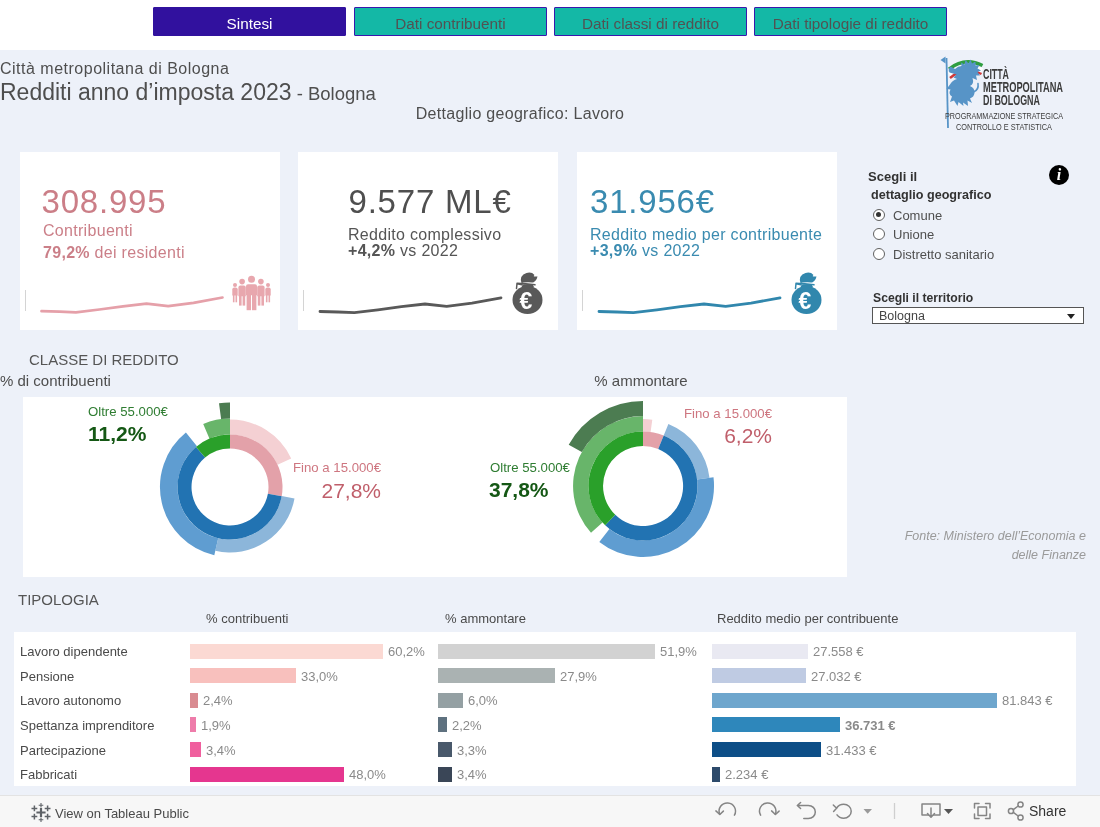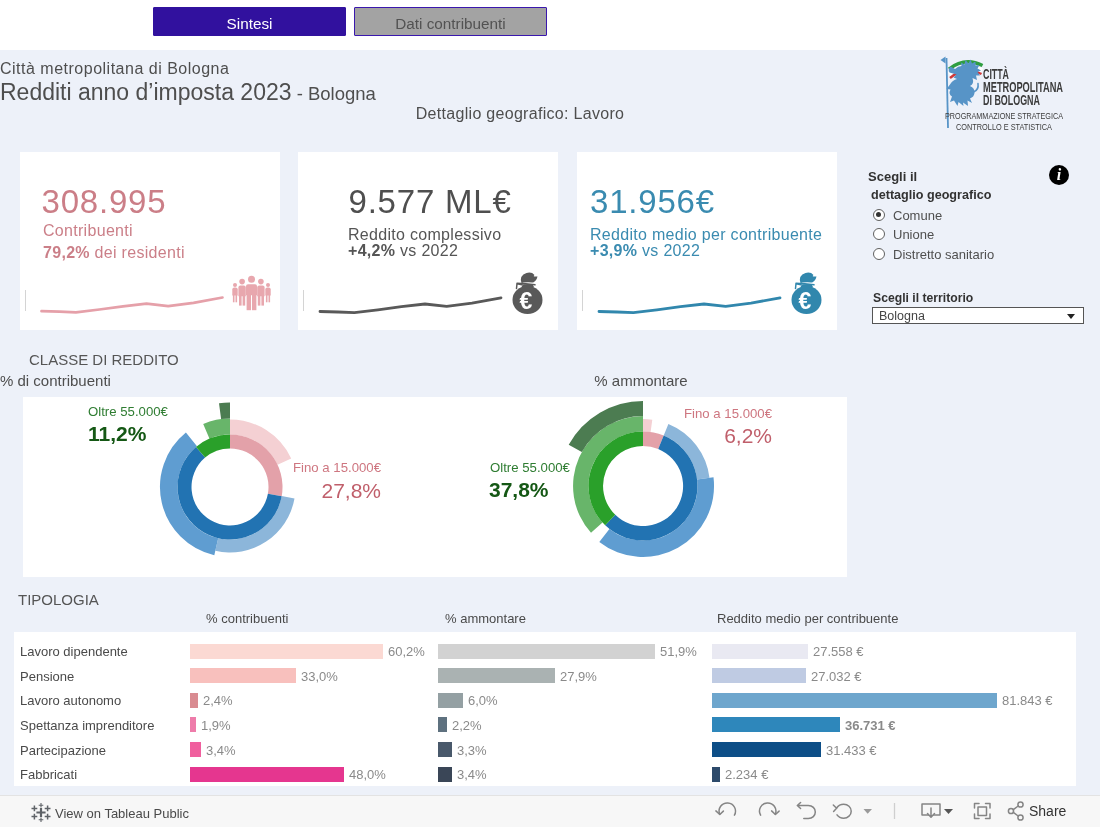--- a/index.html
+++ b/index.html
@@ -1,40 +1,42 @@
 <!DOCTYPE html>
 <html><head>
 <meta charset="utf-8">
 <style>
 * { margin:0; padding:0; box-sizing:border-box; }
 html,body { width:1100px; height:827px; background:#fff; font-family:"Liberation Sans",sans-serif; overflow:hidden; }
 #page { position:relative; width:1100px; height:827px; }
 .abs { position:absolute; }
 
-.tab { position:absolute; top:7px; height:29px; width:193px; font-size:15.3px; text-align:center; line-height:31.5px; color:#525252; background:#a3a3a3; border:1px solid #3a17ad; border-radius:1px; overflow:hidden; }
+.tab { position:absolute; top:7px; height:29px; width:193px; font-size:15.3px; text-align:center; line-height:31.5px; color:#525252; background:#14b8a6; border:1px solid #3a17ad; border-radius:1px; overflow:hidden; }
 .tab.sel { background:#31119e; color:#fff; border:1px solid #31119e; }
 
 #dash { position:absolute; top:50px; left:0; width:1100px; height:745px; background:#edf1f9; }
 .card { position:absolute; top:102px; width:260px; height:178px; background:#fff; }
 .panel { position:absolute; background:#fff; }
 .kpinum { position:absolute; top:31px; font-size:33px; letter-spacing:0.8px; white-space:nowrap; }
 .kpilab { position:absolute; font-size:16px; letter-spacing:0.3px; white-space:nowrap; }
 .axisline { position:absolute; width:1px; background:#d4d4d4; }
 
 .ctl { color:#333; }
 .radio { position:absolute; width:12px; height:12px; border:1.4px solid #606060; border-radius:50%; background:#fff; }
 .radio .dot { position:absolute; left:2.1px; top:2.1px; width:5px; height:5px; border-radius:50%; background:#333; }
 .radlab { position:absolute; font-size:13px; color:#4f4f4f; }
 </style>
 </head>
 <body>
 <div id="page">
 
   <div class="tab sel" style="left:153px;">Sintesi</div>
   <div class="tab" style="left:354px;">Dati contribuenti</div>
+  <div class="tab" style="left:554px;">Dati classi di reddito</div>
+  <div class="tab" style="left:754px;">Dati tipologie di reddito</div>
 
   <div id="dash">
 
     <div class="abs" style="left:0;top:10px;width:1040px;font-size:16px;letter-spacing:0.5px;color:#4e4e4e;">Città metropolitana di Bologna</div>
     <div class="abs" style="left:0;top:29px;width:1040px;text-align:left;color:#4e4e4e;"><span style="font-size:23px;">Redditi anno d’imposta 2023</span><span style="font-size:18.5px;"> - Bologna</span></div>
     <div class="abs" style="left:0;top:55px;width:1040px;text-align:center;font-size:16px;letter-spacing:0.3px;color:#4e4e4e;">Dettaglio geografico: Lavoro</div>
 
     <div id="logo" class="abs" style="left:940px;top:5px;width:150px;height:82px;"></div>
 
     <div class="card" style="left:20px;">
@@ -155,20 +157,21 @@
 
   <div class="abs" style="left:88px;top:403.5px;font-size:13.2px;color:#2f7d32;">Oltre 55.000€</div>
   <div class="abs" style="left:88px;top:422px;font-size:21px;font-weight:bold;color:#155815;">11,2%</div>
   <div class="abs" style="left:230px;top:459.5px;width:151px;text-align:right;font-size:13.2px;color:#ce7680;">Fino a 15.000€</div>
   <div class="abs" style="left:230px;top:479px;width:151px;text-align:right;font-size:21px;color:#c05f6b;">27,8%</div>
   <div class="abs" style="left:620px;top:405.5px;width:152px;text-align:right;font-size:13.2px;color:#ce7680;">Fino a 15.000€</div>
   <div class="abs" style="left:620px;top:424px;width:152px;text-align:right;font-size:21px;color:#c05f6b;">6,2%</div>
   <div class="abs" style="left:490px;top:459.5px;font-size:13.2px;color:#2f7d32;">Oltre 55.000€</div>
   <div class="abs" style="left:489px;top:478px;font-size:21px;font-weight:bold;color:#155815;">37,8%</div>
 
+  <div class="abs" style="left:786px;top:527px;width:300px;text-align:right;font-style:italic;font-size:12.5px;color:#9a9a9a;line-height:19px;">Fonte: Ministero dell’Economia e<br>delle Finanze</div>
 
   <div class="abs" style="left:18px;top:591px;font-size:15px;color:#555;">TIPOLOGIA</div>
   <div class="abs" style="left:206px;top:611px;font-size:13px;color:#4a4a4a;">% contribuenti</div>
   <div class="abs" style="left:445px;top:611px;font-size:13px;color:#4a4a4a;">% ammontare</div>
   <div class="abs" style="left:717px;top:611px;font-size:13px;color:#4a4a4a;">Reddito medio per contribuente</div>
   <div class="panel" style="left:14px;top:632px;width:1062px;height:154px;"></div>
   <div class="abs" style="left:20px;top:644px;font-size:13px;color:#4a4a4a;">Lavoro dipendente</div>
   <div class="abs" style="left:190px;top:644px;width:193px;height:15px;background:#fbd9d3;"></div>
   <div class="abs" style="left:388px;top:644px;font-size:13px;color:#8a8a8a;">60,2%</div>
   <div class="abs" style="left:438px;top:644px;width:217px;height:15px;background:#d2d2d2;"></div>

